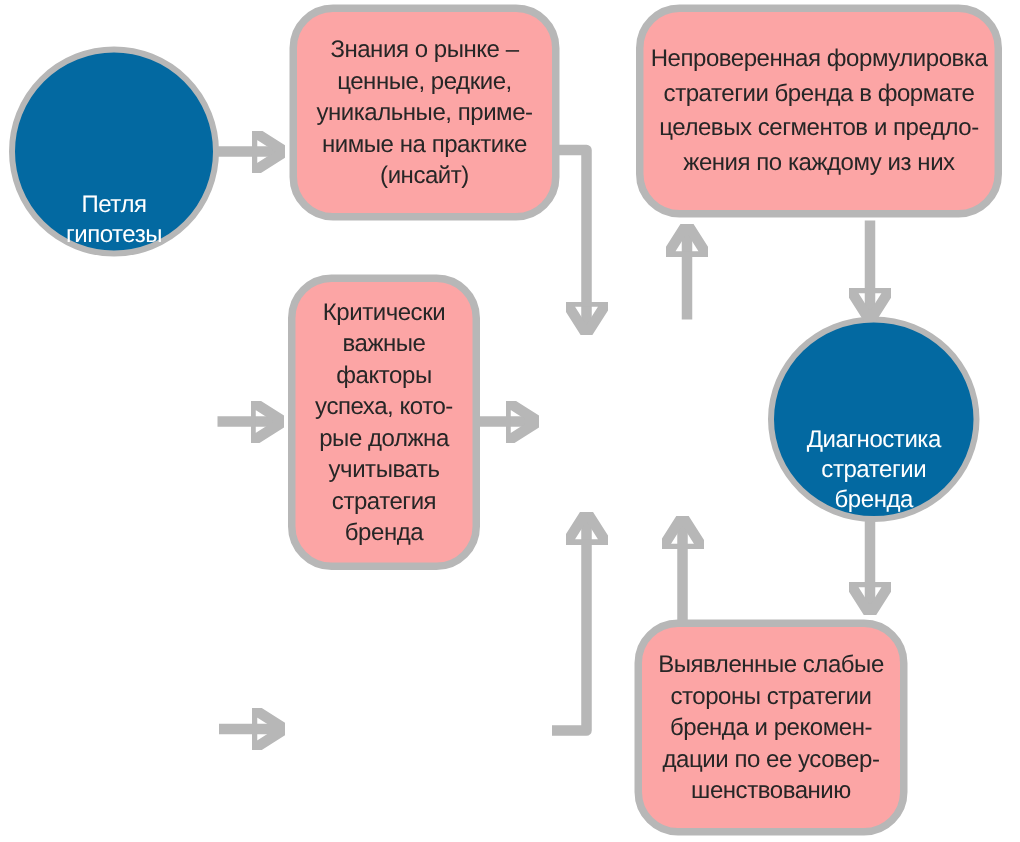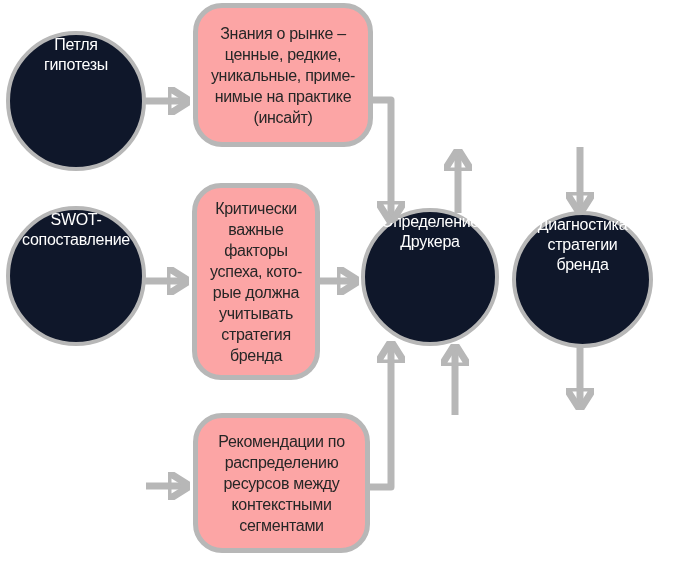--- a/index.html
+++ b/index.html
@@ -13,24 +13,24 @@
     height: 561px;
     background: #ffffff;
     overflow: hidden;
     font-family: "Liberation Sans", sans-serif;
   }
   
   .circle {
     position: absolute;
     box-sizing: border-box;
     border-radius: 50%;
-    background: #0f172a;
+    background: #0369a1;
     border: 4px solid #b7b7b7;
     display: flex;
-    align-items: flex-start;
+    align-items: flex-end;
     justify-content: center;
     z-index: 2;
   }
   .circle-label {
     color: #ffffff;
     font-size: 16px;
     line-height: 20px;
     letter-spacing: -0.3px;
     text-align: center;
     white-space: pre;
@@ -85,28 +85,20 @@
 </style>
 </head>
 <body>
 
 <div class="stage">
 
   <div class="circle c1">
     <div class="circle-label">Петля
 гипотезы</div>
   </div>
-  <div class="circle c2">
-    <div class="circle-label">SWOT-
-сопоставление</div>
-  </div>
-  <div class="circle c4">
-    <div class="circle-label">Определение
-Друкера</div>
-  </div>
   <div class="circle c5">
     <div class="circle-label">Диагностика
 стратегии
 бренда</div>
   </div>
 
   <div class="box r1">
     <div class="box-text">Знания о рынке –
 ценные, редкие,
 уникальные, приме-
@@ -116,26 +108,32 @@
   <div class="box r2">
     <div class="box-text">Критически
 важные
 факторы
 успеха, кото-
 рые должна
 учитывать
 стратегия
 бренда</div>
   </div>
-  <div class="box r3">
-    <div class="box-text">Рекомендации по
-распределению
-ресурсов между
-контекстными
-сегментами</div>
+  <div class="box r4">
+    <div class="box-text">Непроверенная формулировка
+стратегии бренда в формате
+целевых сегментов и предло-
+жения по каждому из них</div>
+  </div>
+  <div class="box r5">
+    <div class="box-text">Выявленные слабые
+стороны стратегии
+бренда и рекомен-
+дации по ее усовер-
+шенствованию</div>
   </div>
 
   <svg class="connectors" width="680" height="561" viewBox="0 0 680 561">
     <defs>
       <marker id="ah" markerUnits="userSpaceOnUse" markerWidth="22" markerHeight="28" refX="20" refY="14" orient="auto">
         <path d="M0,0 L22,14 L0,28 Z" fill="#b7b7b7" stroke="none"></path>
       </marker>
     </defs>
     <path d="M144,101 L188,101" marker-end="url(#ah)"></path>
     <path d="M145,281 L187,281" marker-end="url(#ah)"></path>

